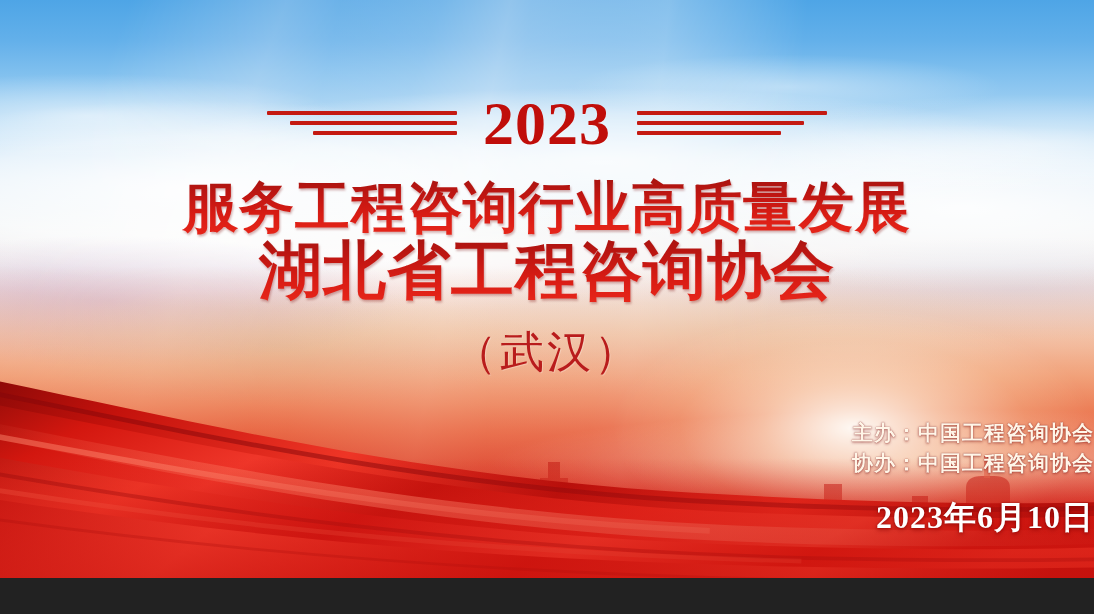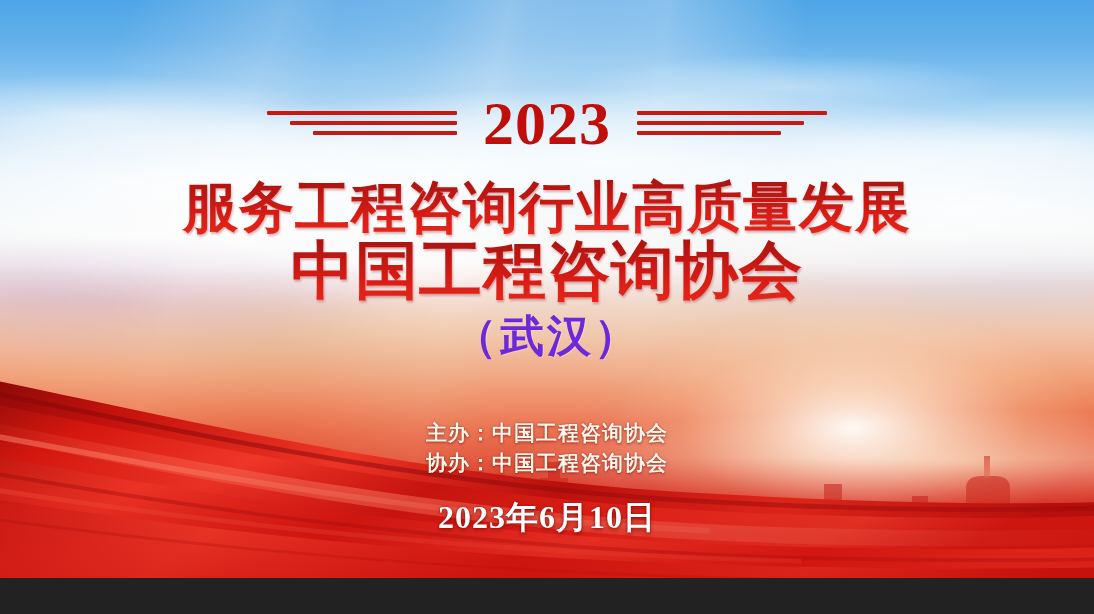--- a/index.html
+++ b/index.html
@@ -145,32 +145,32 @@
     line-height:1.07;
     letter-spacing:1px;
     background:linear-gradient(to bottom,#a81410 0%,#c01612 30%,#d81c14 62%,#e8261a 100%);
     -webkit-background-clip:text;background-clip:text;
     color:transparent;-webkit-text-fill-color:transparent;
     filter:drop-shadow(1px 2px 1px rgba(120,0,0,.30));
   }
   .hl.l2{font-size:63px;}
 
   .city{
-    display:block;margin-top:8px;
+    display:block;margin-top:24px;
     font-family:"DejaVu Serif", serif;
-    font-weight:700;
+    font-weight:400;
     font-size:44px;line-height:1.1;
-    color:#6d28d9;
+    color:#b91c1c;
     letter-spacing:3px;
     filter:drop-shadow(1px 1px 0 rgba(255,255,255,.25));
   }
 
   
   .credits{
-    position:absolute;top:418px;left:0;right:0;text-align:center;
+    position:absolute;top:418px;left:0;right:0;text-align:right;
   }
   .org{
     display:block;
     font-family:"DejaVu Sans", sans-serif;
     font-weight:700;
     font-size:21px;line-height:1.45;
     color:#FFF6E8;
     letter-spacing:1px;
     text-shadow:0 1px 3px rgba(120,0,0,.55), 0 0 1px rgba(120,0,0,.8);
   }
@@ -321,21 +321,21 @@
       <span class="year">2023</span>
       <span class="rules right">
         <i></i>
           <i></i>
           <i></i>
       </span>
     </div>
 
     <div class="headline">
       <span class="hl l1">服务工程咨询行业高质量发展</span>
-      <span class="hl l2">中国工程咨询协会</span>
+      <span class="hl l2">湖北省工程咨询协会</span>
       <span class="city">（武汉）</span>
     </div>
 
     <div class="credits">
       <span class="org">主办：中国工程咨询协会</span>
       <span class="org">协办：中国工程咨询协会</span>
       <span class="date">2023年6月10日</span>
     </div>
 
   </div>

